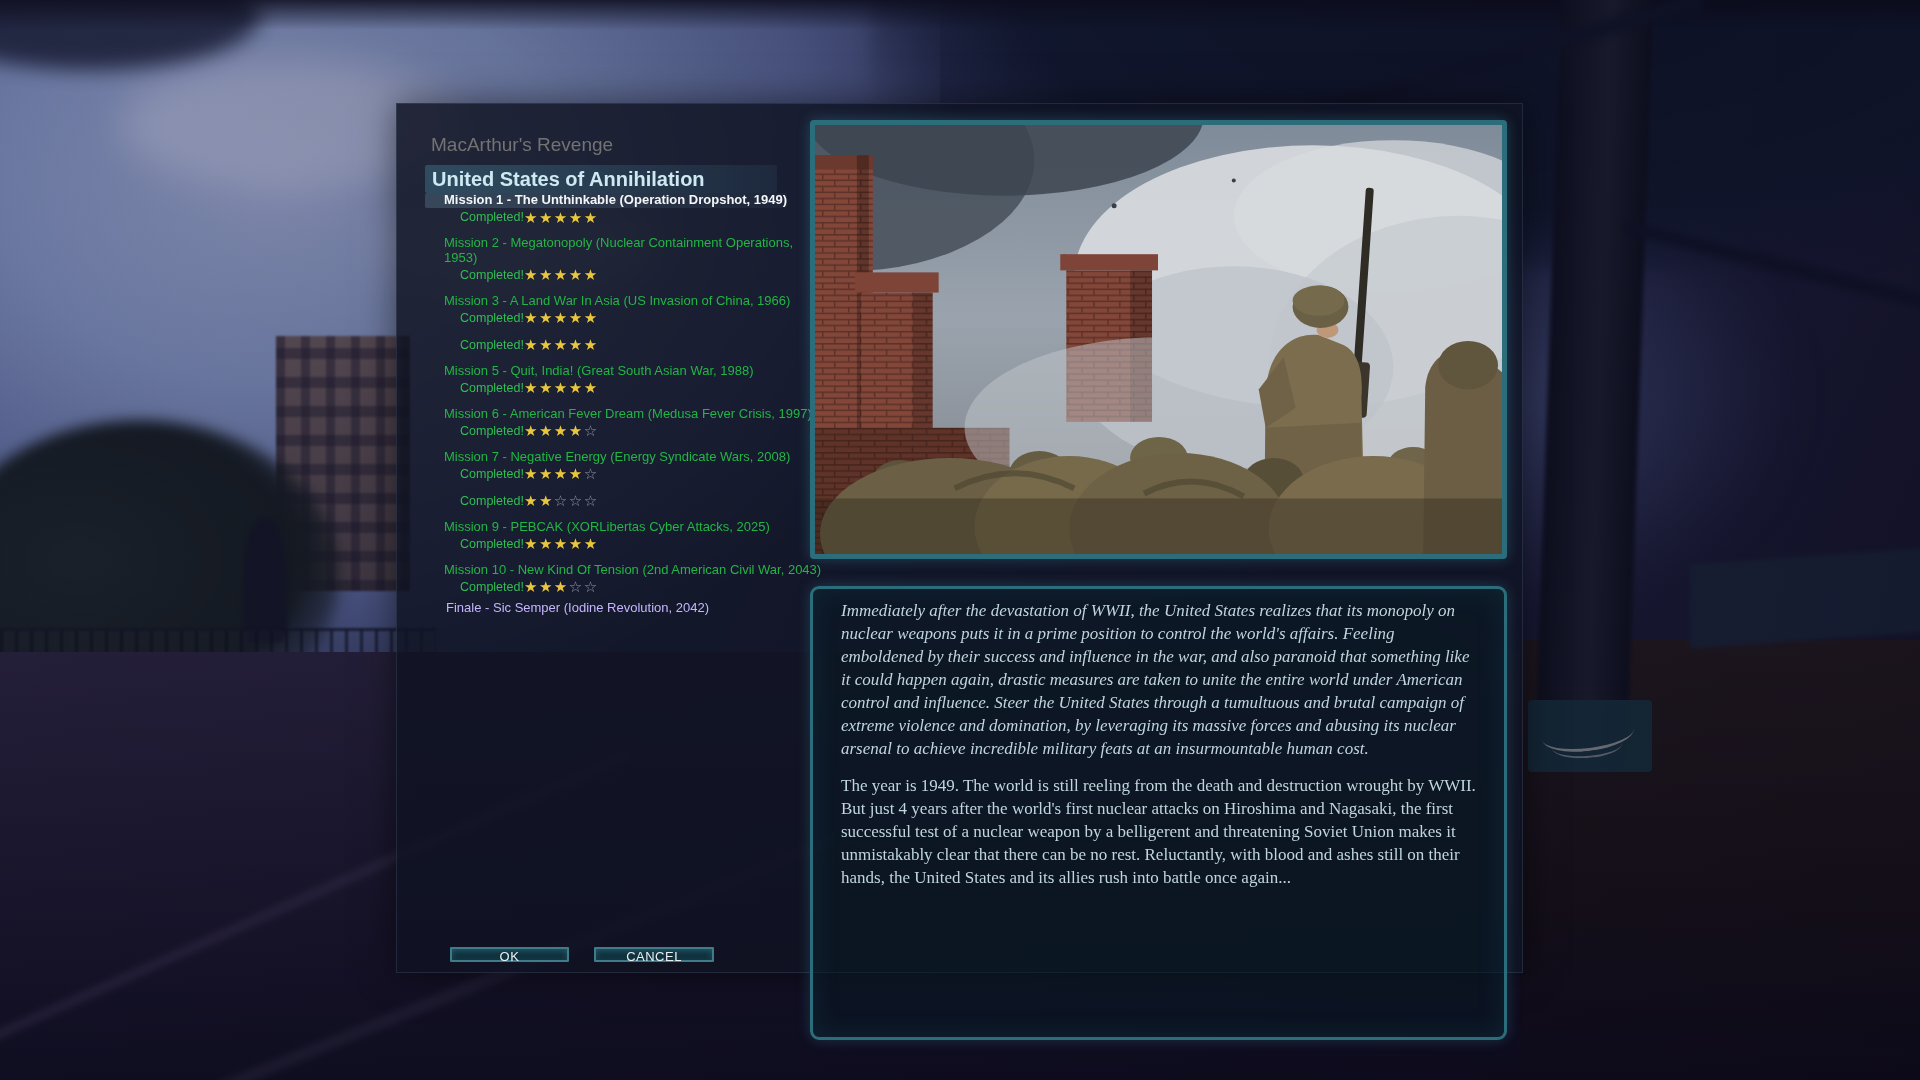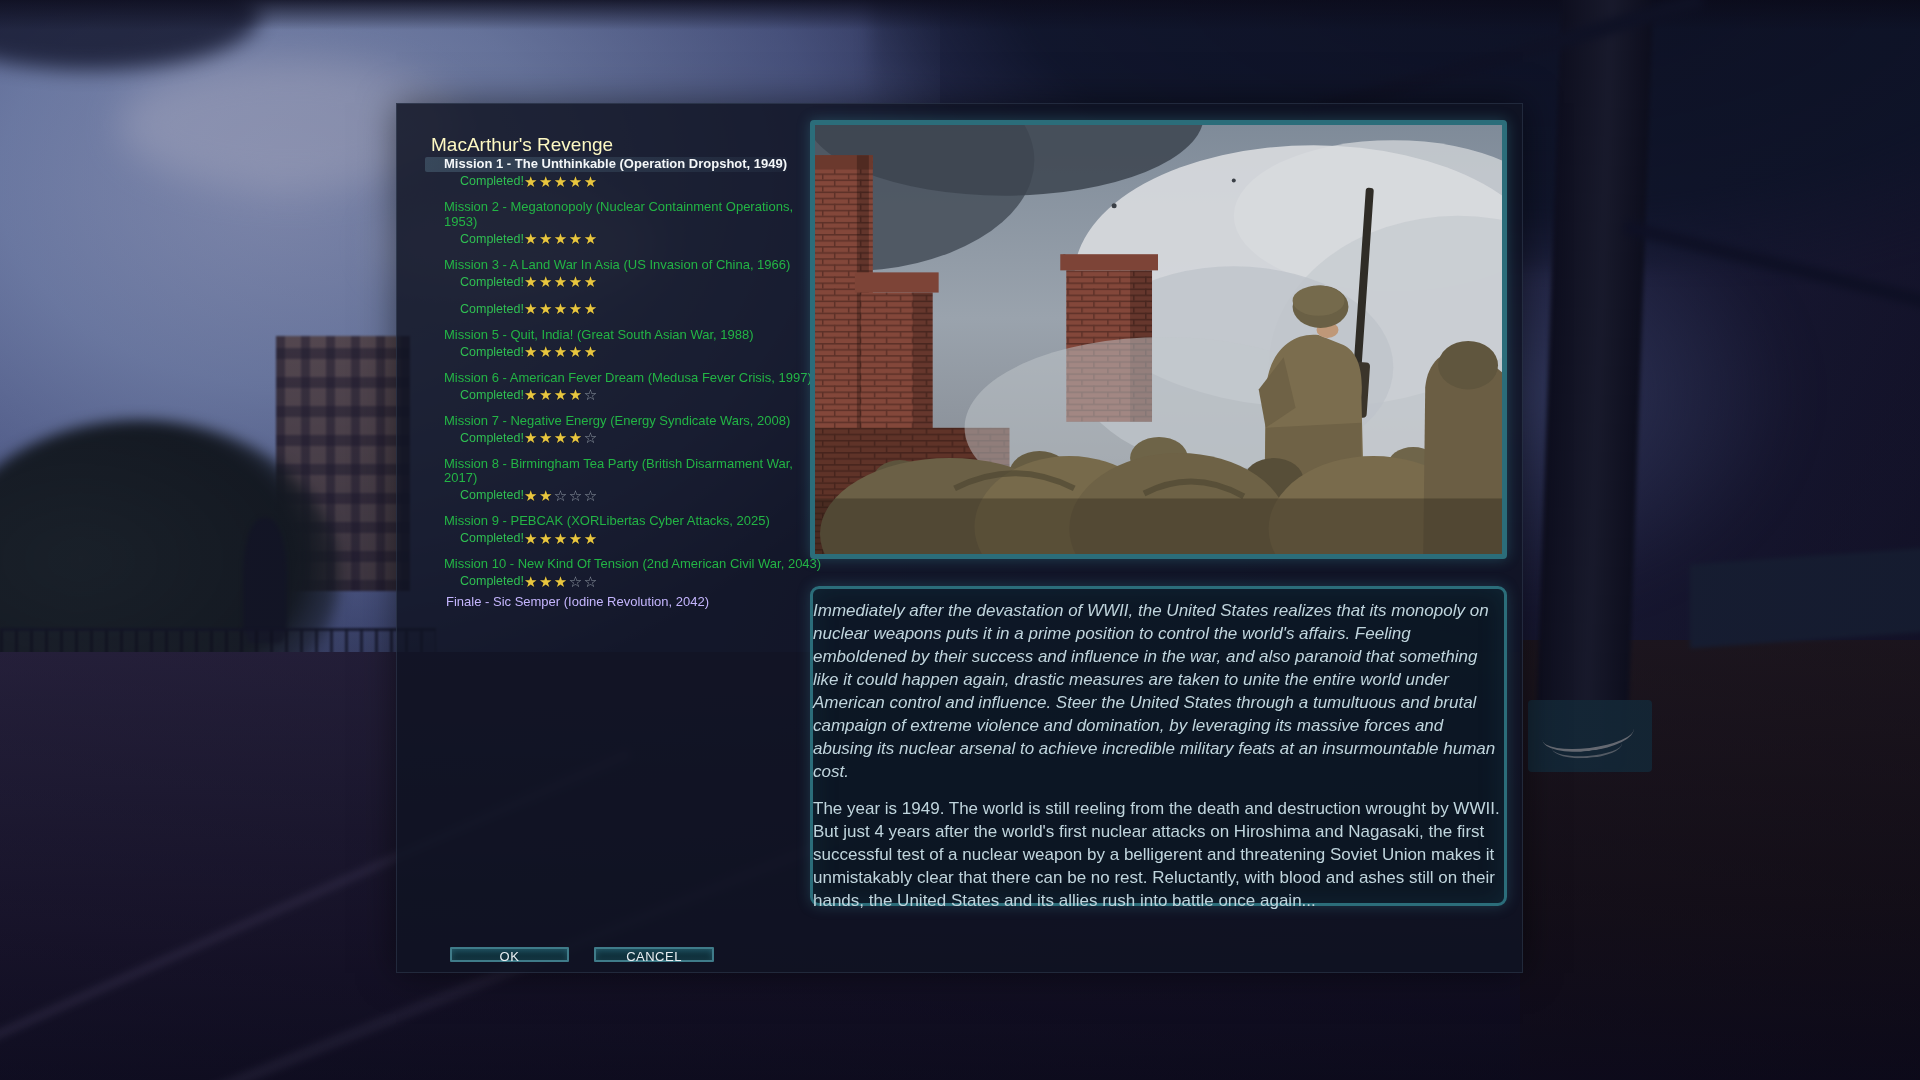--- a/index.html
+++ b/index.html
@@ -50,21 +50,21 @@
   .sign .squig2{position:absolute;left:24px;top:34px;width:70px;height:22px;border-bottom:2px solid rgba(242,240,228,.55);
     border-radius:50%;transform:rotate(-4deg);}
   .tint{left:0;top:0;width:1920px;height:1080px;
     background:linear-gradient(100deg,rgba(32,28,72,.30),rgba(14,12,38,.44));}
   
   .dialog{position:absolute;left:396px;top:103px;width:1127px;height:870px;box-sizing:border-box;
     background:rgba(16,19,35,.84);
     border:1px solid rgba(130,160,190,.16);
     box-shadow:0 0 34px rgba(0,0,0,.5);}
   .left-col{position:absolute;left:28px;top:0;width:400px;height:100%;}
-  .campaign{font-size:19px;line-height:24px;color:#fef9c3;margin-left:6px;cursor:default;}
+  .campaign{font-size:19px;line-height:24px;color:#737373;margin-left:6px;cursor:default;}
   .campaign.first{margin-top:29px;}
   .campaign.second{margin-top:9px;}
   .campaign-selected{margin-top:8px;width:352px;height:28px;line-height:28px;font-size:20px;font-weight:bold;
     color:var(--selected-campaign-text,#cfe9f3);padding-left:7px;border-radius:2px;box-sizing:border-box;
     background:linear-gradient(90deg,rgba(72,140,162,.38),rgba(72,140,162,.10));}
   .mission{margin-bottom:11px;}
   .mission-title{font-size:13px;line-height:14.5px;color:var(--mission-green,#23b545);
     padding-left:19px;white-space:pre-line;width:max-content;max-width:395px;}
   .mission.selected .mission-title{color:#f4f7f9;font-weight:bold;min-width:339px;border-radius:2px;
     background:linear-gradient(90deg,rgba(110,152,172,.30),rgba(110,152,172,.06));}
@@ -79,25 +79,25 @@
     border:2px solid #3f7b89;border-radius:1px;
     box-shadow:inset 0 0 6px rgba(90,180,200,.25);
     color:#e9eff3;font-size:13px;font-family:inherit;letter-spacing:.5px;padding:0;}
   .btn-ok{left:53px;width:119px;}
   .btn-cancel{left:197px;width:120px;}
   
   .preview-frame{position:absolute;left:413px;top:16px;width:697px;height:439px;box-sizing:border-box;
     border:5px solid #2b6d7a;border-radius:4px;overflow:hidden;background:#0d141d;
     box-shadow:0 0 14px rgba(70,170,190,.3),inset 0 0 12px rgba(0,0,0,.5);}
   .preview-frame svg{display:block;width:100%;height:100%;}
-  .desc-box{position:absolute;left:413px;top:482px;width:697px;height:320px;box-sizing:border-box;
+  .desc-box{position:absolute;left:413px;top:482px;width:697px;height:454px;box-sizing:border-box;
     border:3px solid #2b6d7a;border-radius:9px;
     background:rgba(10,26,36,.55);
     box-shadow:0 0 14px rgba(70,170,190,.25),inset 0 0 26px rgba(30,90,110,.22);
-    padding:10px 0;color:#c0d5dd;font-size:17px;line-height:23px;}
+    padding:10px 28px;color:#c0d5dd;font-size:17px;line-height:23px;font-family:Liberation Serif, serif;}
   .desc-box p{margin:0;}
   .desc-box p.ital{font-style:italic;}
   .desc-box p + p{margin-top:14px;}
 </style>
 </head>
 <body>
 
 <div>
   <div class="bg bg-base"></div>
   <div class="bg bg-sky"></div>
@@ -123,20 +123,21 @@
     <div class="squig"></div>
     <div class="squig2"></div>
   </div>
   <div class="bg tint"></div>
 </div>
 
 <div class="dialog">
 
   <div class="left-col">
     <div class="campaign first">MacArthur's Revenge</div>
+    <div class="campaign-selected">United States of Annihilation</div>
 
     <div class="mission-list">
   <div class="mission selected">
     <div class="mission-title">Mission 1 - The Unthinkable (Operation Dropshot, 1949)</div>
     <div class="completed-row">
       <span class="completed-label">Completed!</span>
       <span class="stars"><span class="star-filled">★★★★★</span><span class="star-empty"></span></span>
     </div>
   </div>
 
@@ -182,22 +183,20 @@
 
   <div class="mission">
     <div class="mission-title">Mission 7 - Negative Energy (Energy Syndicate Wars, 2008)</div>
     <div class="completed-row">
       <span class="completed-label">Completed!</span>
       <span class="stars"><span class="star-filled">★★★★</span><span class="star-empty">☆</span></span>
     </div>
   </div>
 
   <div class="mission">
-    <div class="mission-title">Mission 8 - Birmingham Tea Party (British Disarmament War,
-2017)</div>
     <div class="completed-row">
       <span class="completed-label">Completed!</span>
       <span class="stars"><span class="star-filled">★★</span><span class="star-empty">☆☆☆</span></span>
     </div>
   </div>
 
   <div class="mission">
     <div class="mission-title">Mission 9 - PEBCAK (XORLibertas Cyber Attacks, 2025)</div>
     <div class="completed-row">
       <span class="completed-label">Completed!</span>

